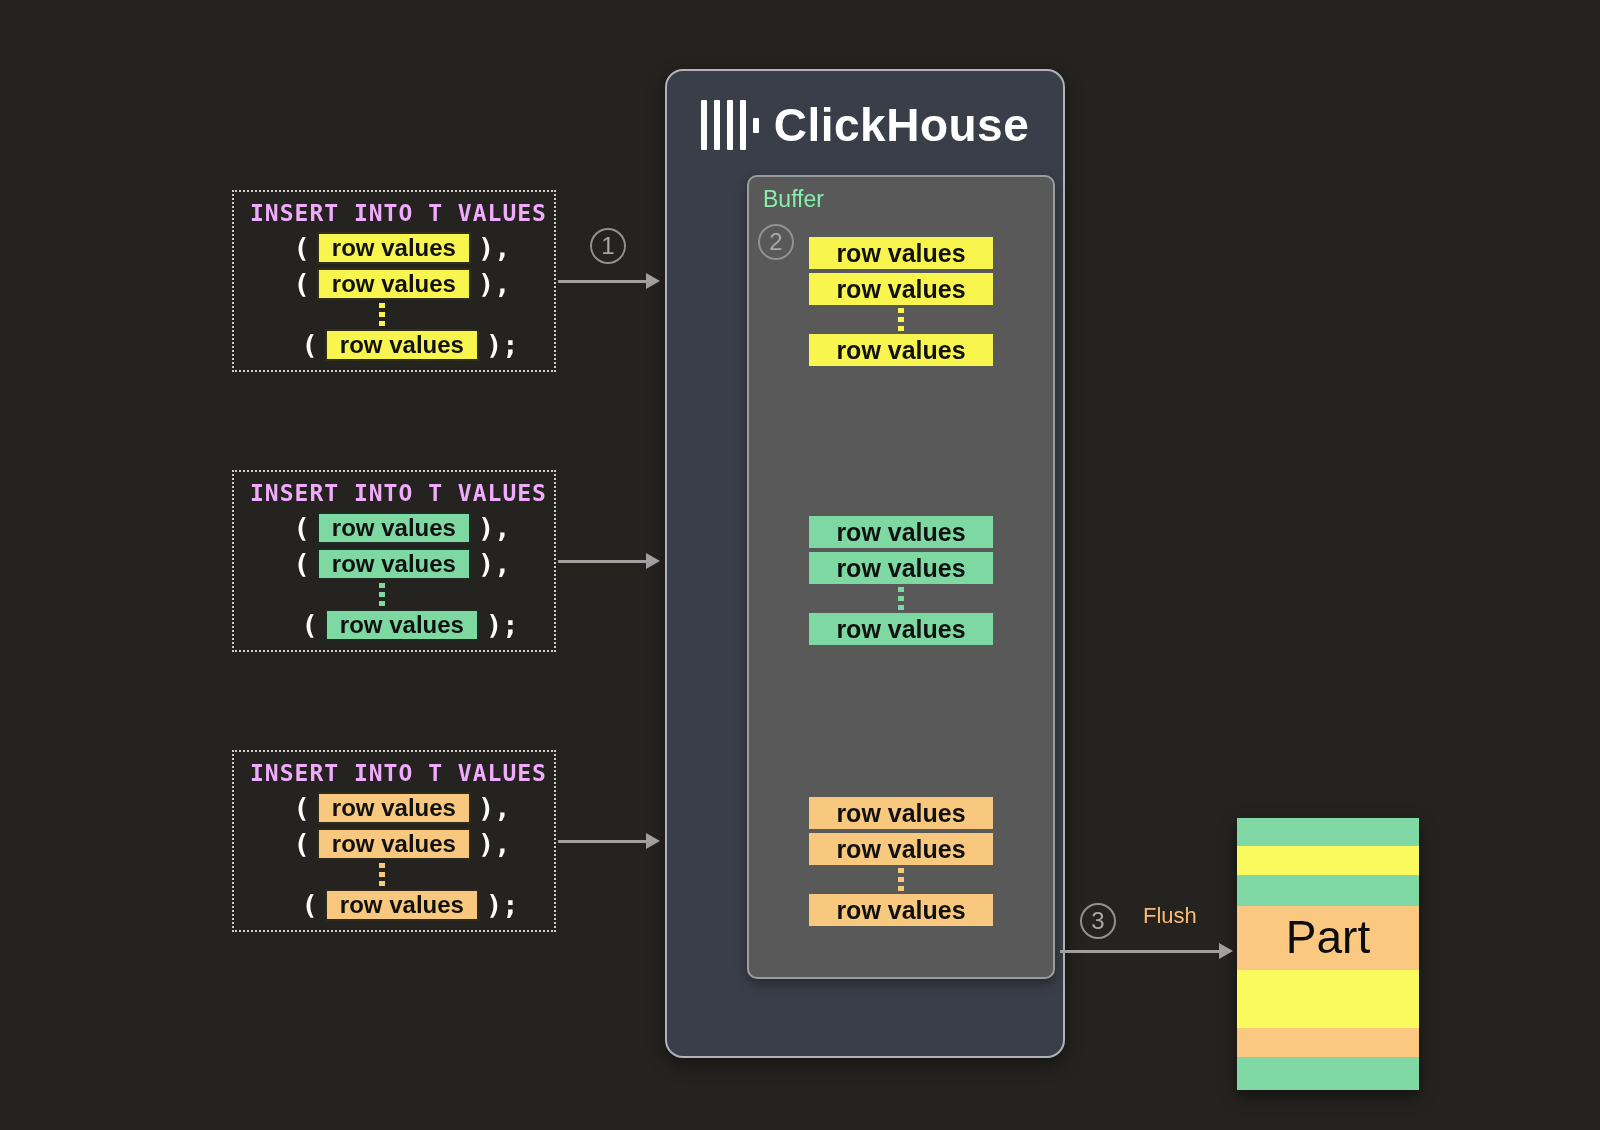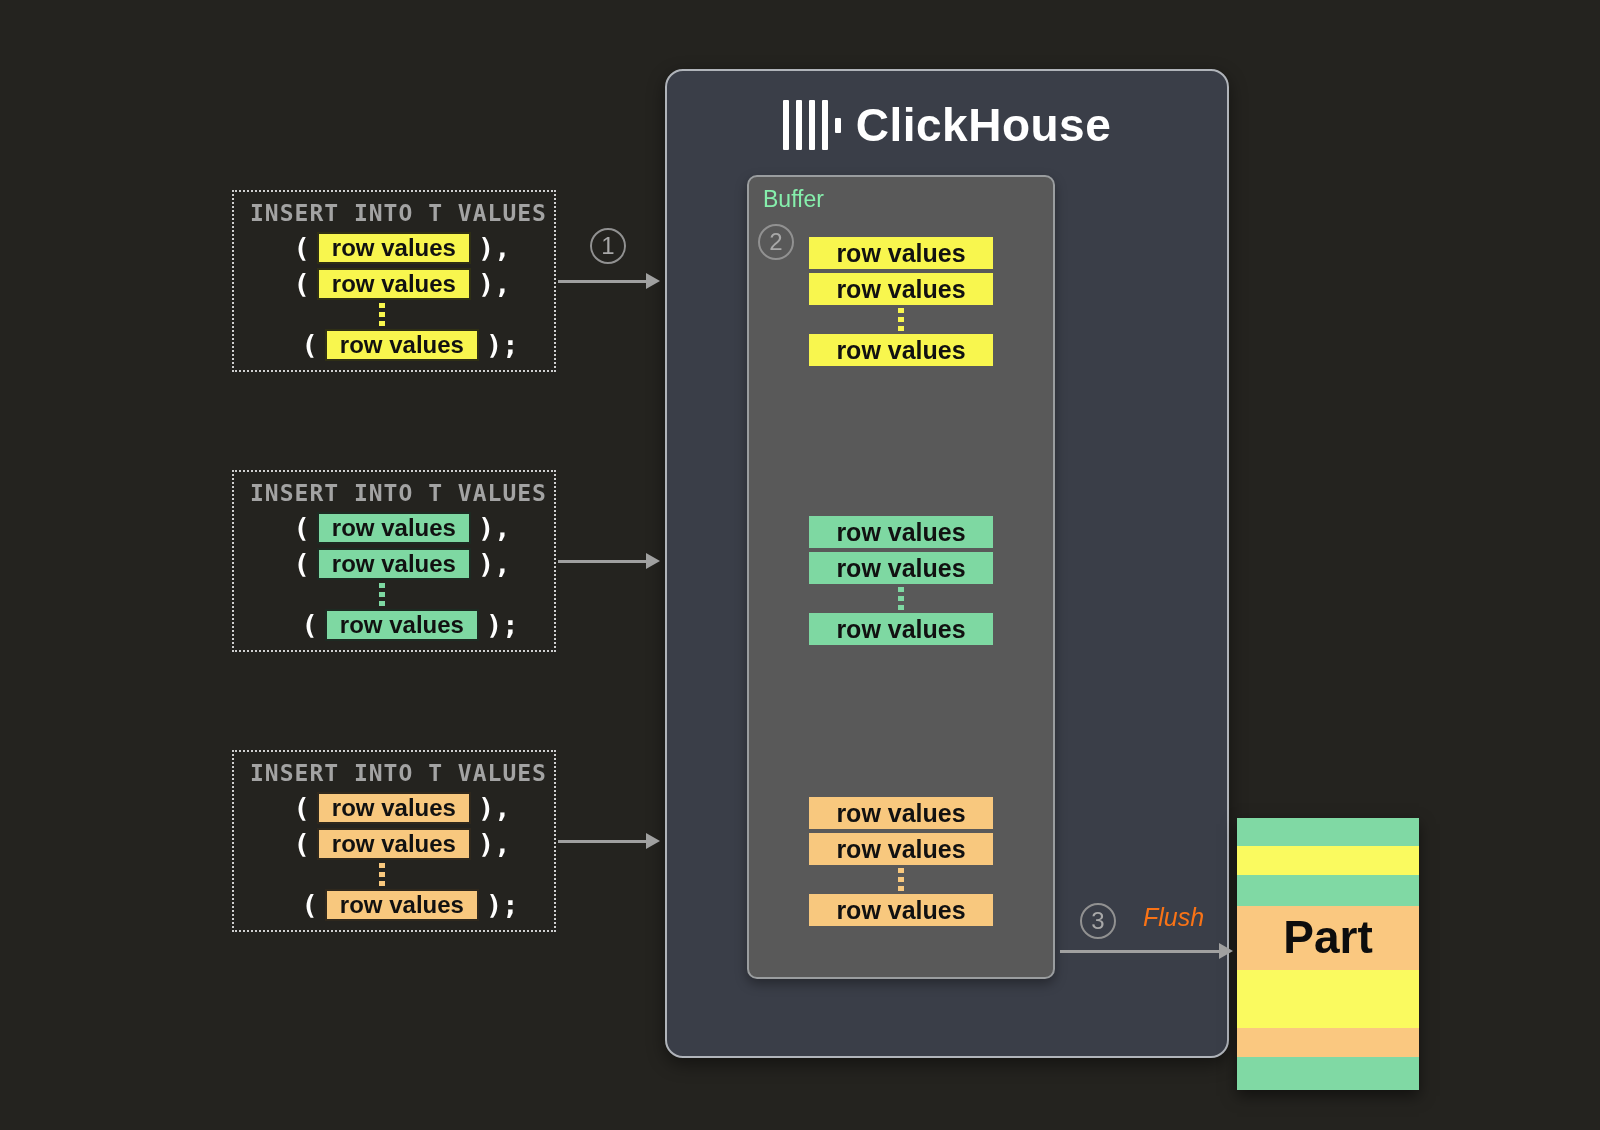--- a/index.html
+++ b/index.html
@@ -9,21 +9,21 @@
     font-family:"Liberation Sans", sans-serif;
   }
   
   .insert-block{
     position:absolute; left:232px; width:324px; height:182px;
     border:2px dotted #cfcfcf; box-sizing:border-box;
     padding:8px 0 0 16px;
   }
   .insert-title{
     font-family:"DejaVu Sans Mono", monospace; font-weight:bold;
-    color:#a3a3a3; font-size:23px; letter-spacing:1px; white-space:nowrap;
+    color:#f0abfc; font-size:23px; letter-spacing:1px; white-space:nowrap;
   }
   .code-rows{display:flex; flex-direction:column; align-items:center; margin-top:4px;}
   .code-row{
     display:flex; align-items:center; gap:7px; margin:2px 0;
     font-family:"DejaVu Sans Mono", monospace; font-weight:bold;
     color:#ffffff; font-size:27px; line-height:30px; white-space:nowrap;
   }
   .code-row.indent{margin-left:16px;}
   .hl{
     font-family:"Liberation Sans", sans-serif; font-weight:bold;
@@ -44,21 +44,21 @@
   }
   
   .marker{
     position:absolute; width:36px; height:36px; box-sizing:border-box;
     border:2.5px solid #919191; border-radius:50%;
     display:flex; align-items:center; justify-content:center;
     color:#a8a8a8; font-size:24px; line-height:1; z-index:7;
   }
   
   .ch-box{
-    position:absolute; left:665px; top:69px; width:564px; height:989px;
+    position:absolute; left:665px; top:69px; width:400px; height:989px;
     background:#3a3e48; border:2px solid #b0b4ba; border-radius:18px;
     box-sizing:border-box; box-shadow:0 6px 18px rgba(0,0,0,0.45);
   }
   .ch-header{display:flex; align-items:center; justify-content:center; gap:15px; margin-top:27px;}
   .ch-logo{display:flex; align-items:center; gap:7px; height:50px;}
   .ch-logo .bar{width:6px; height:50px; background:#ffffff; border-radius:1px;}
   .ch-logo .dot{width:6px; height:15px; background:#ffffff; border-radius:1px;}
   .ch-title{color:#ffffff; font-size:46px; font-weight:600; letter-spacing:0.5px;}
   
   .buffer{
@@ -71,30 +71,30 @@
     position:absolute; left:0; width:100%;
     display:flex; flex-direction:column; align-items:center;
   }
   .bar-row{
     width:184px; height:32px; margin:2px 0; box-sizing:border-box;
     display:flex; align-items:center; justify-content:center;
     font-weight:bold; font-size:25px; color:#111111; white-space:nowrap;
   }
   .bgroup .vdots{margin:1px 0;}
   
-  .flush-label{position:absolute; left:1143px; top:903px; color:#f97316; font-size:25px; z-index:7;font-style:italic;}
+  .flush-label{position:absolute; left:1143px; top:903px; color:#fdba74; font-size:22px; z-index:7;}
   
   .part{
     position:absolute; left:1237px; top:818px; width:182px; height:272px;
     display:flex; flex-direction:column; box-shadow:0 6px 14px rgba(0,0,0,0.5);
   }
   .part .stripe{width:100%;}
   .part-label{
     position:absolute; left:0; width:100%; top:92px; text-align:center;
-    font-size:46px; font-weight:bold; color:#0d0d0d;
+    font-size:46px; font-weight:normal; color:#0d0d0d;
   }
 </style>
 </head>
 <body>
 
 <div class="canvas">
 
   <div class="insert-block" style="top:190px;">
     <div class="insert-title">INSERT INTO T VALUES</div>
     <div class="code-rows">

